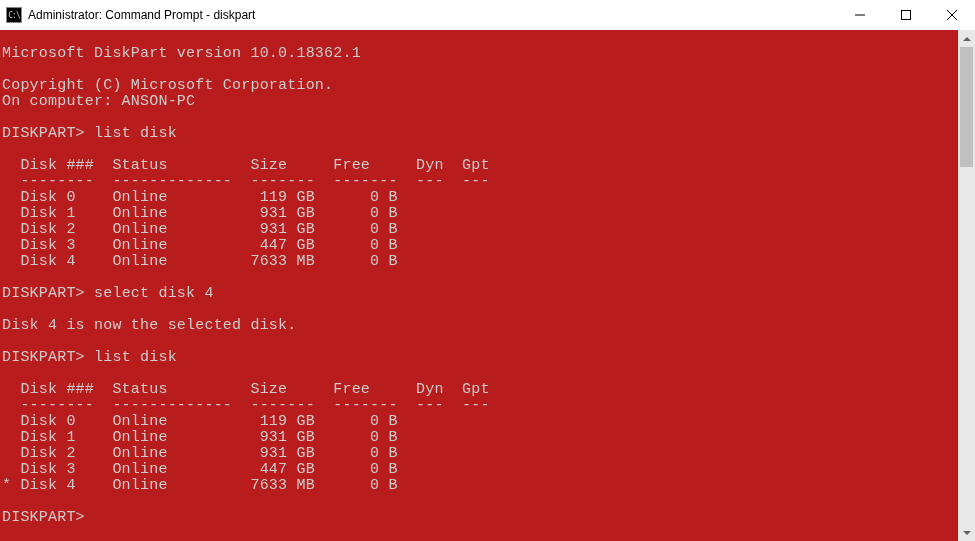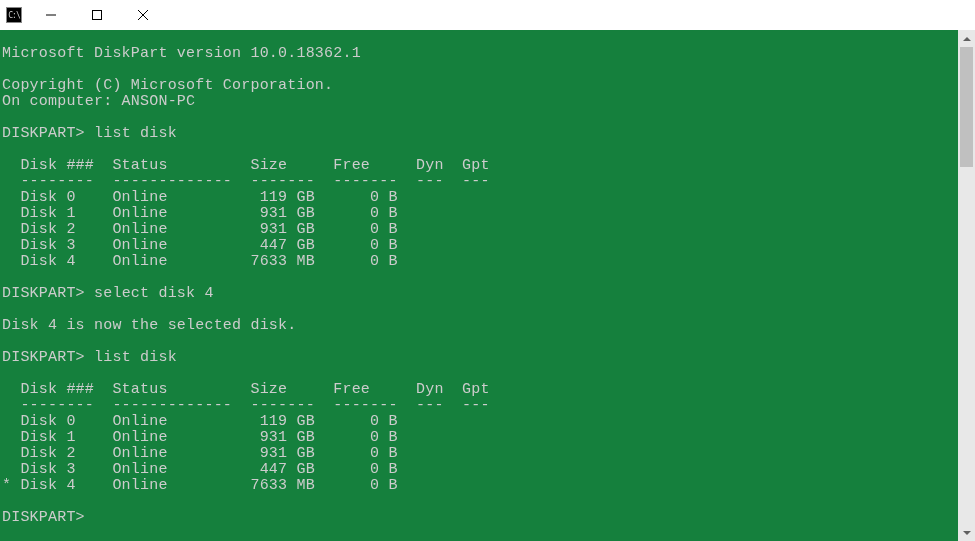--- a/index.html
+++ b/index.html
@@ -57,21 +57,21 @@
       background: transparent;
       border: none;
       cursor: pointer;
     }
     .terminal-area {
       position: absolute;
       top: 30px;
       left: 0;
       right: 0;
       bottom: 0;
-      background: #15803d;
+      background: #b91c1c;
       display: flex;
     }
     .terminal {
       flex: 1;
       padding: 0px 2px 2px 2px;
       font-family: Consolas, "Courier New", monospace;
       font-size: 15px;
       line-height: 16px;
       color: #cccccc;
       white-space: pre;
@@ -106,20 +106,21 @@
       background: #c0c0c0;
     }
   </style>
 </head>
 <body>
 
 <div class="titlebar">
   <span class="app-icon">
     <span class="app-icon-text">C:\</span>
   </span>
+  <span class="title-text">Administrator: Command Prompt - diskpart</span>
   <div class="window-controls">
     <button class="win-btn">
       <svg width="10" height="10" viewBox="0 0 10 10">
         <line x1="0" y1="5" x2="10" y2="5" stroke="#000" stroke-width="1"></line>
       </svg>
     </button>
     <button class="win-btn">
       <svg width="10" height="10" viewBox="0 0 10 10">
         <rect x="0.5" y="0.5" width="9" height="9" fill="none" stroke="#000" stroke-width="1"></rect>
       </svg>

